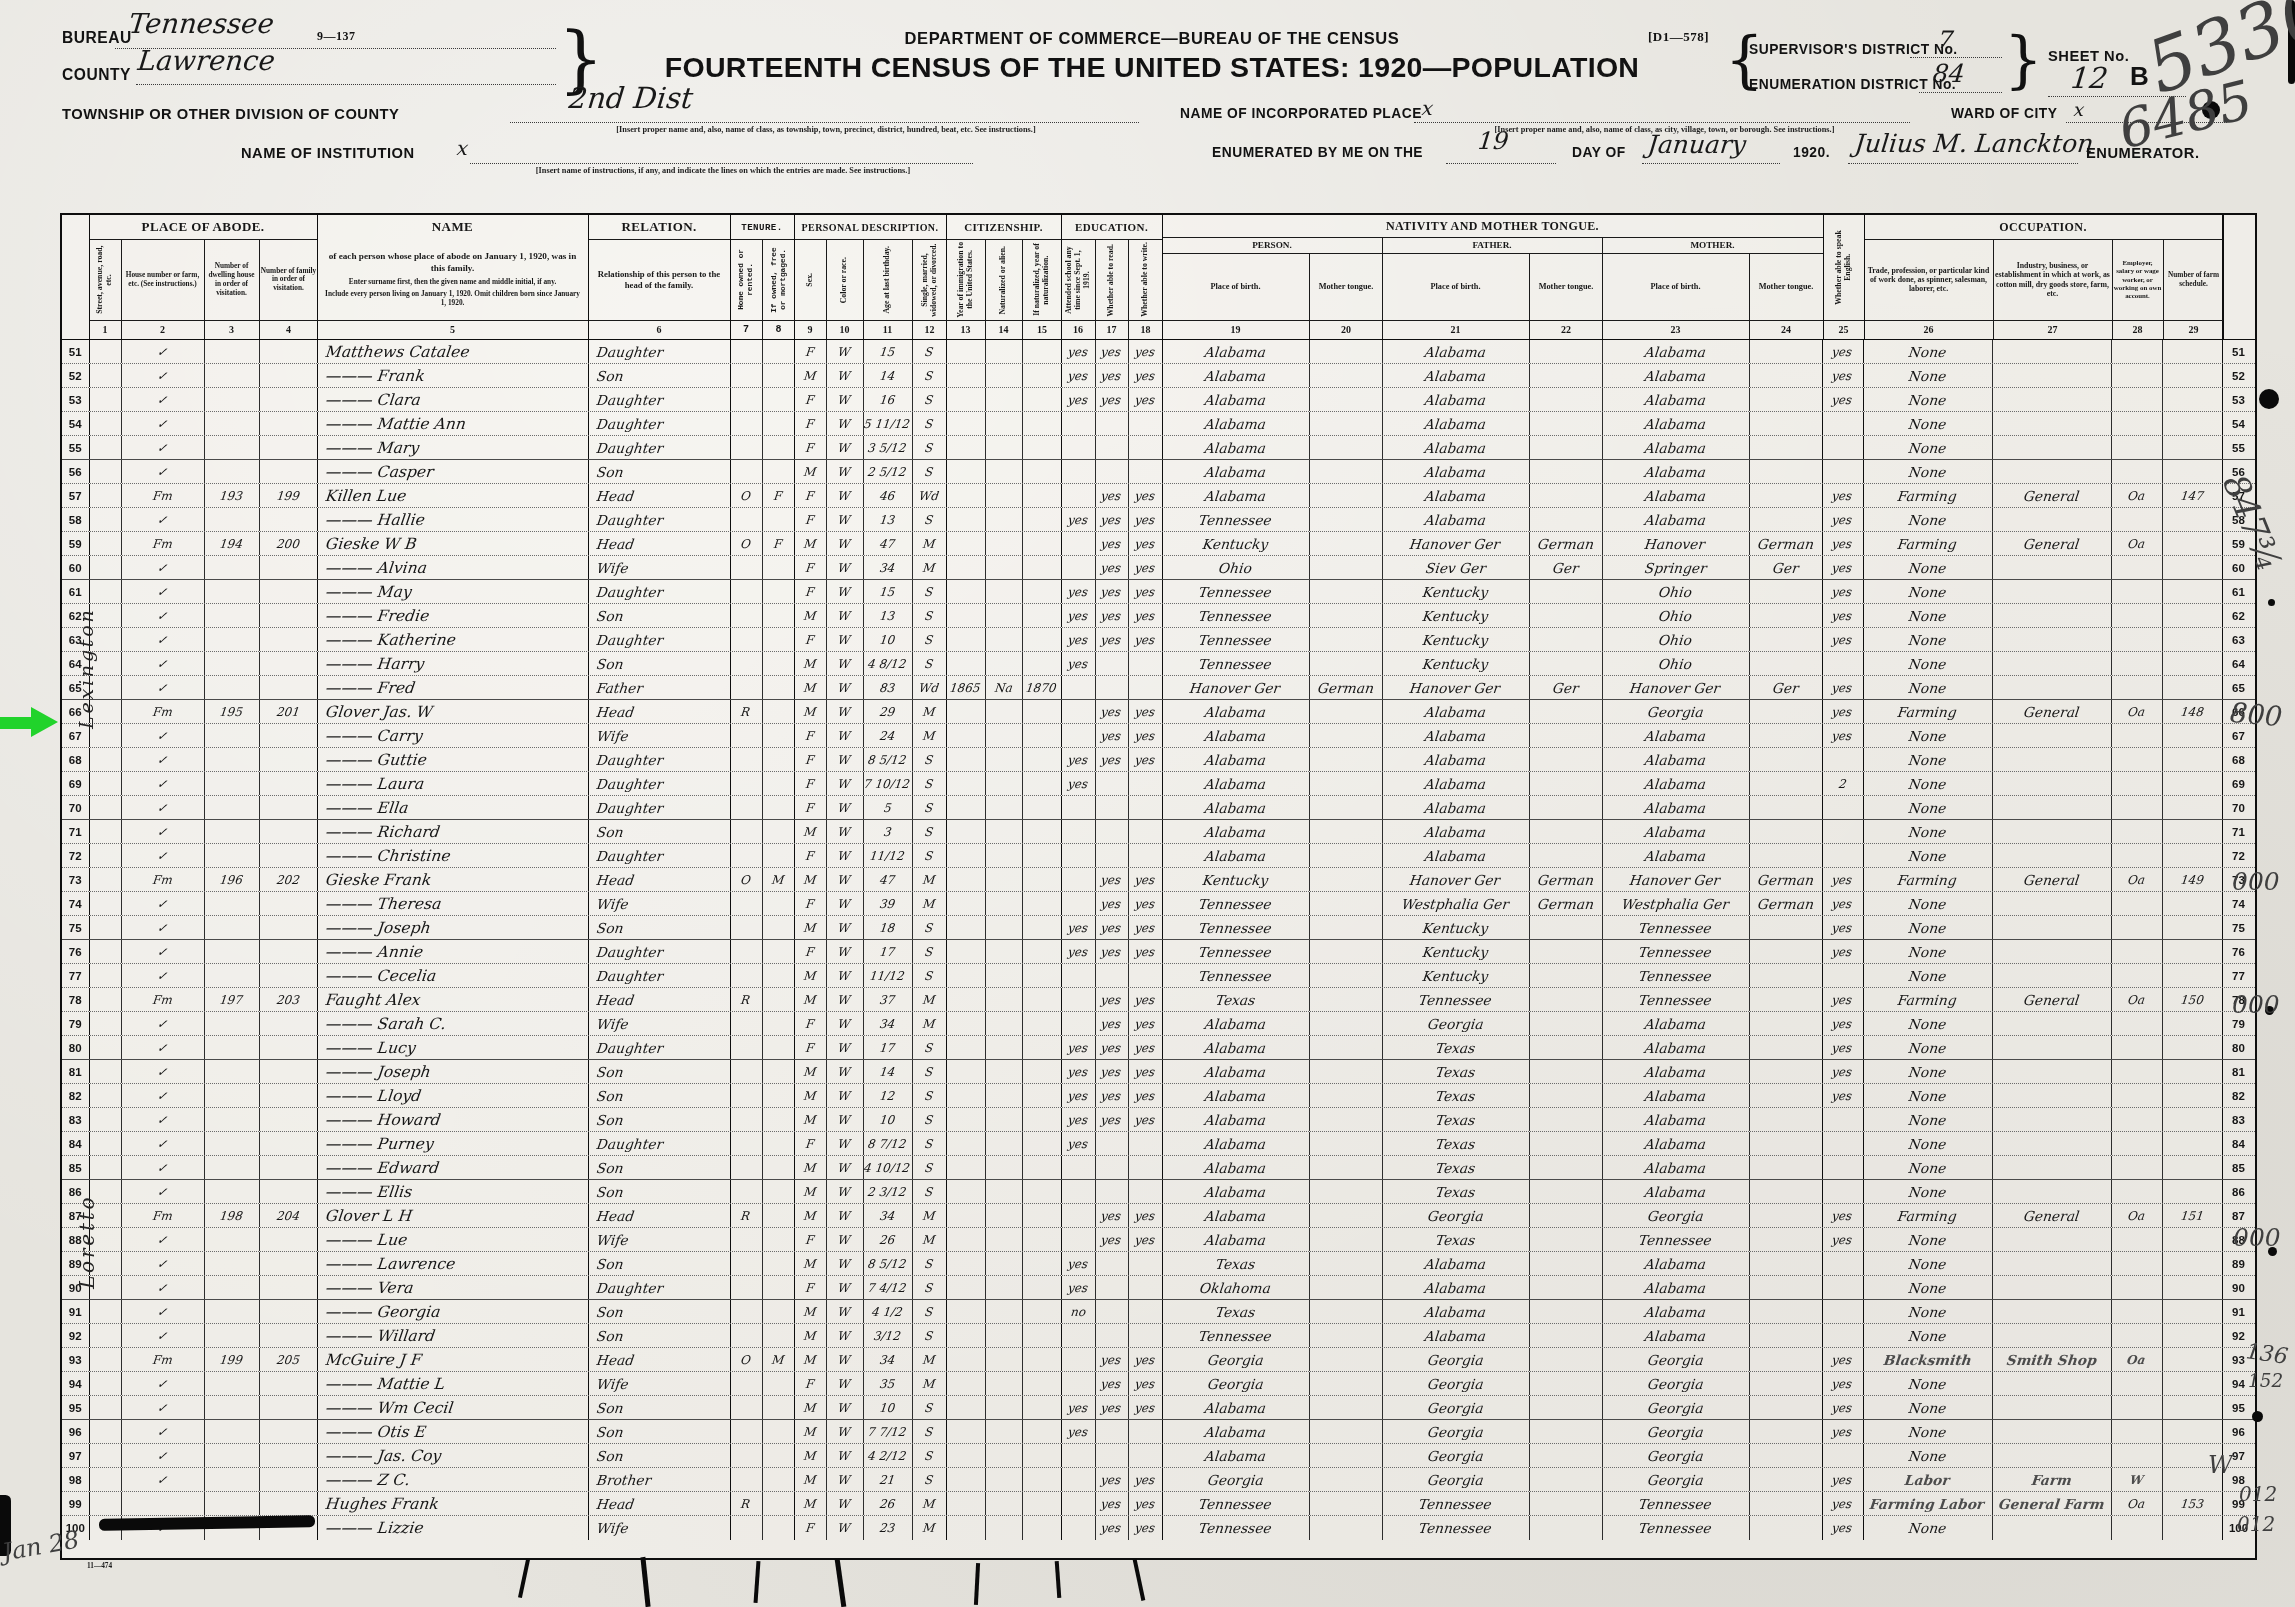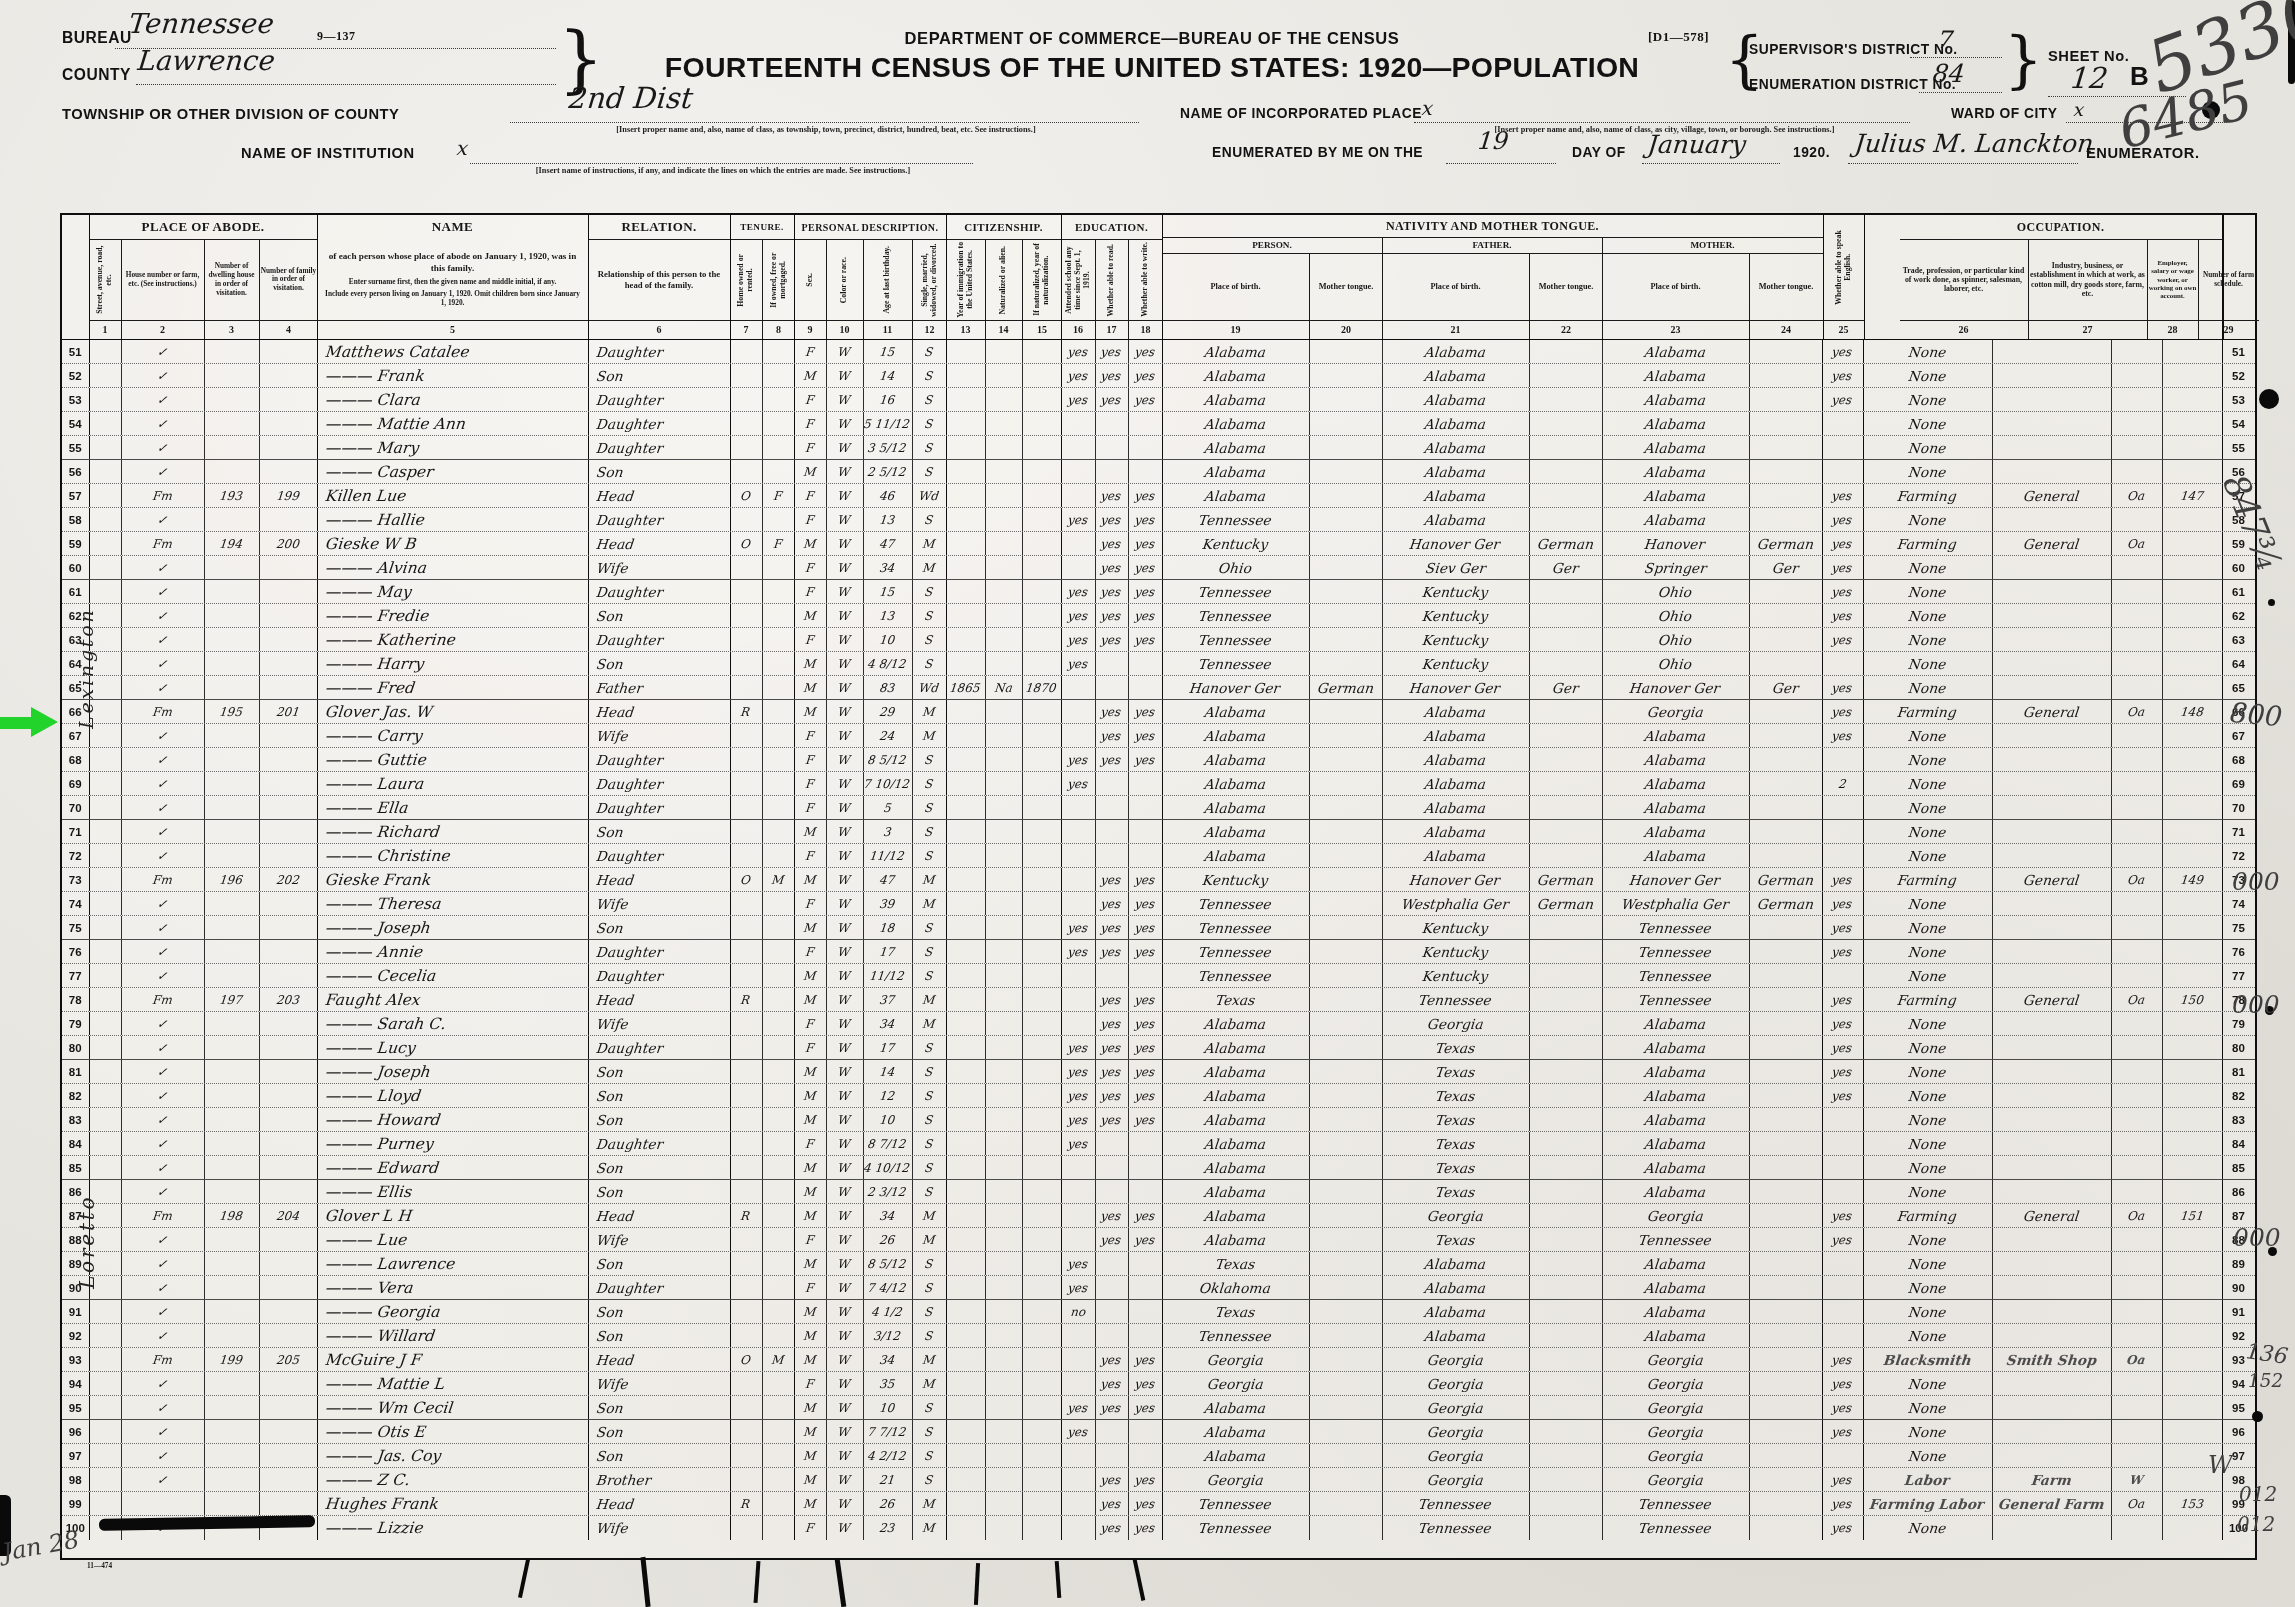--- a/index.html
+++ b/index.html
@@ -58,25 +58,25 @@
   .mark-dot{border-radius:50%;}
   .mark-rect{border-radius:5.5px;}
   #green-arrow{position:absolute;left:0;z-index:50;}
   #green-arrow .shaft{position:absolute;left:0;top:10px;width:33px;height:12px;background:#21d32b;}
   #green-arrow .head{position:absolute;left:31px;top:0;width:0;height:0;border-left:27.5px solid #21d32b;border-top:15.6px solid transparent;border-bottom:15.6px solid transparent;}
   
   .w30{width:27.5px;min-width:27.5px;} .w35{width:32px;min-width:32px;} .w36{width:33px;min-width:33px;}
   .w37{width:34px;min-width:34px;} .w40{width:37px;min-width:37px;} .w42{width:39px;min-width:39px;}
   .w43{width:39px;min-width:39px;} .w45{width:41px;min-width:41px;} .w53{width:49px;min-width:49px;}
   .w55{width:51px;min-width:51px;} .w60{width:55px;min-width:55px;} .w63{width:58px;min-width:58px;}
-  .w65{width:60px;min-width:60px;} .w70{width:64px;min-width:64px;} .w80{width:73px;min-width:73px;}
+  .w65{width:60px;min-width:60px;} .w70{width:64px;min-width:64px;font-family:Liberation Mono, monospace;} .w80{width:73px;min-width:73px;}
   .w90{width:83px;min-width:83px;} .w110{width:101px;min-width:101px;} .w125{width:115px;min-width:115px;}
   .w130{width:119px;min-width:119px;} .w140{width:129px;min-width:129px;} .w155{width:142px;min-width:142px;}
   .w160{width:147px;min-width:147px;} .w165{width:152px;min-width:152px;} .w240{width:220px;min-width:220px;}
-  .w248{width:228px;min-width:228px;} .w295{width:271px;min-width:271px;} .w390{width:358px;min-width:358px;padding-left:35px;}
+  .w248{width:228px;min-width:228px;} .w295{width:271px;min-width:271px;} .w390{width:358px;min-width:358px;}
   .w720{width:661px;min-width:661px;}
 </style>
 </head>
 <body>
 
 <div id="paper">
 
   <div class="abs plabel" style="left:62px;top:29px;font-size:15.6px;">BUREAU</div>
   <div class="abs hw" style="left:129px;top:7.3px;font-size:27.5px;">Tennessee</div>
   <div class="abs dotline" style="left:115px;top:48px;width:441px;"></div>

